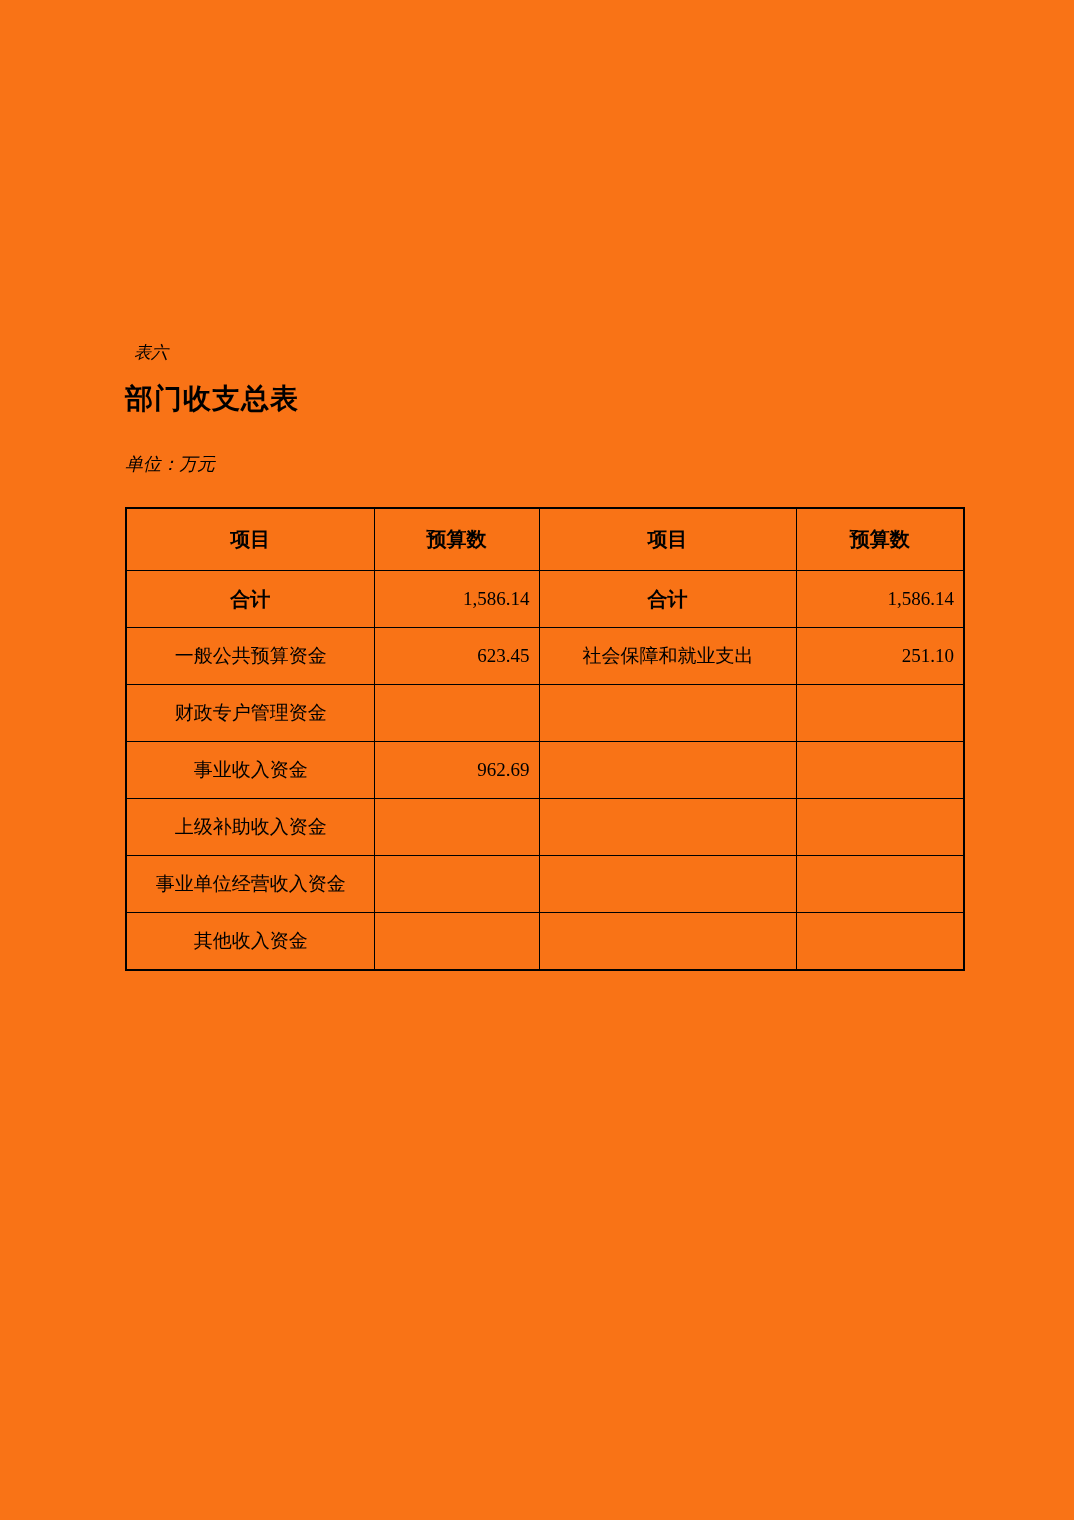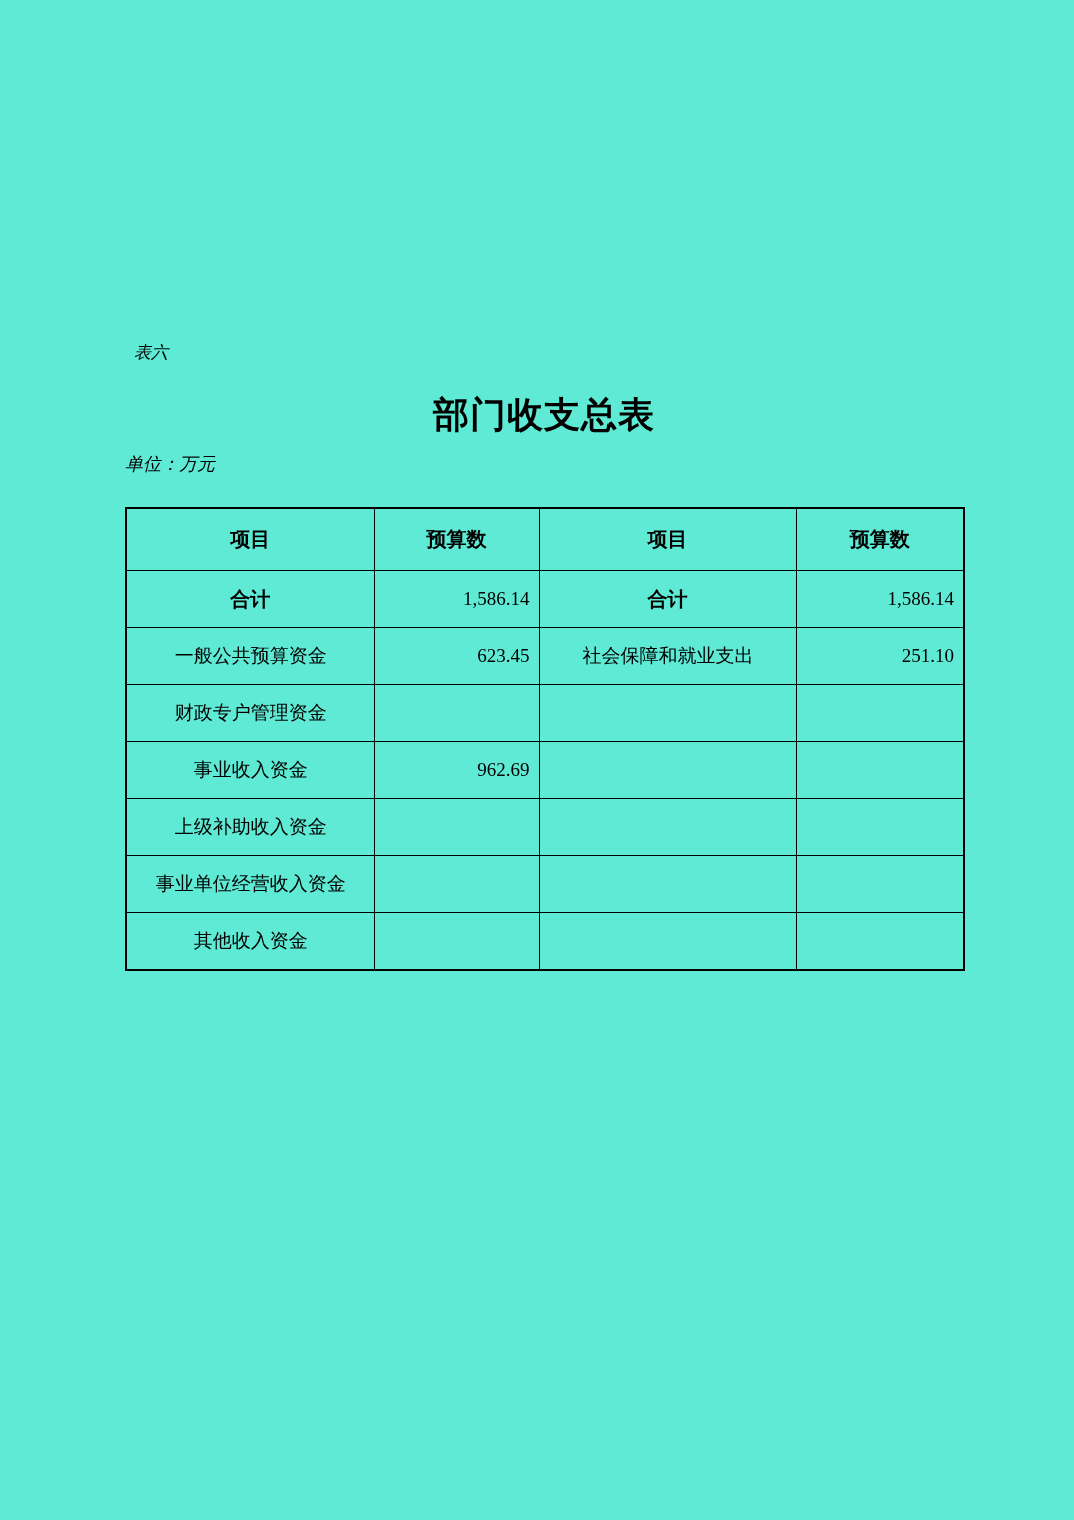--- a/index.html
+++ b/index.html
@@ -4,48 +4,47 @@
 <style>
   html, body {
     margin: 0;
     padding: 0;
     background: #ffffff;
   }
   .page {
     position: relative;
     width: 1074px;
     height: 1520px;
-    background: #5eead4;
+    background: #f97316;
     font-family: "Liberation Serif", serif;
     color: #000000;
     overflow: hidden;
   }
   .table-label {
     position: absolute;
     left: 134px;
     top: 342px;
     font-family: "Liberation Serif", serif;
     font-style: italic;
     font-size: 17px;
     line-height: 1.3;
     color: #000;
   }
   .doc-title {
     position: absolute;
     left: 125px;
     top: 384px;
     width: 838px;
-    text-align: center;
+    text-align: left;
     font-family: "Liberation Serif", serif;
     font-weight: 700;
-    font-size: 36px;
+    font-size: 28px;
     line-height: 1.1;
     letter-spacing: 1px;
     color: #000;
-    margin-top: 12px;
   }
   .unit-note {
     position: absolute;
     left: 125px;
     top: 453px;
     width: 832px;
     font-family: "Liberation Serif", serif;
     font-style: italic;
     font-size: 18px;
     line-height: 1.3;

